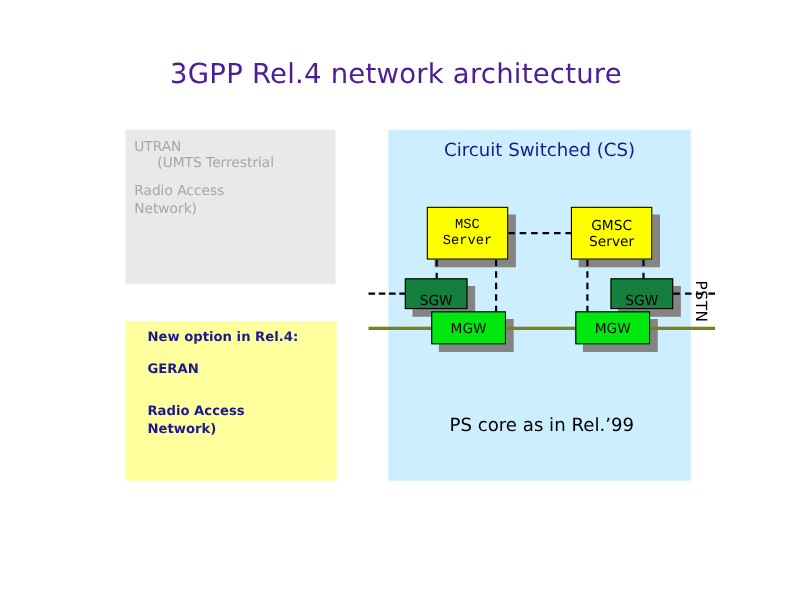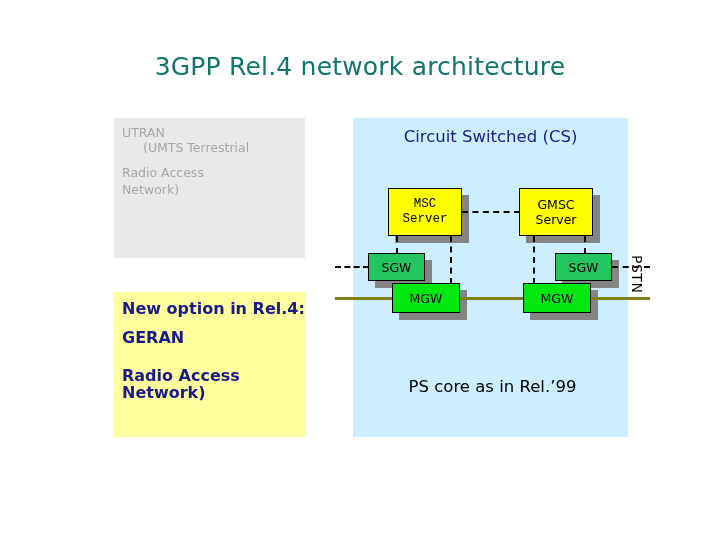--- a/index.html
+++ b/index.html
@@ -17,21 +17,21 @@
   }
 
   
   #title {
     position: absolute;
     left: 0;
     top: 52px;
     width: 720px;
     text-align: center;
     font-size: 25px;
-    color: #0f766e;
+    color: #4c1d95;
     letter-spacing: 0.2px;
     white-space: nowrap;
   }
 
   
   #utran-panel {
     position: absolute;
     left: 114px;
     top: 118px;
     width: 191px;
@@ -54,23 +54,23 @@
   #geran-panel {
     position: absolute;
     left: 114px;
     top: 292px;
     width: 192px;
     height: 145px;
     background: #ffff9e;
   }
   #geran-panel .line {
     position: absolute;
-    left: 8px;
+    left: 20px;
     color: #1a1a8c;
-    font-size: 16px;
+    font-size: 12px;
     white-space: nowrap;
   }
   #geran-head { top: 7px; font-weight: bold; font-size: 12.5px; }
   #geran-name { top: 36px; font-weight: bold; }
   #geran-l1 { top: 57px; font-weight: bold; }
   #geran-l2 { top: 74px; font-weight: bold; }
   #geran-l3 { top: 91px; font-weight: bold; }
 
   
   #cs-panel {
@@ -115,21 +115,21 @@
     text-align: center;
     line-height: 15px;
     z-index: 4;
   }
   .shadow {
     position: absolute;
     background: #848484;
     z-index: 2;
   }
   .server { background: #ffff00; }
-  .sgw { background: #22c55e; }
+  .sgw { background: #15803d; align-items: flex-end; }
   .mgw { background: #00e810; }
 
   
   .dash-h {
     position: absolute;
     height: 0;
     border-top: 2px dashed #000000;
     z-index: 3;
   }
   .dash-v {

